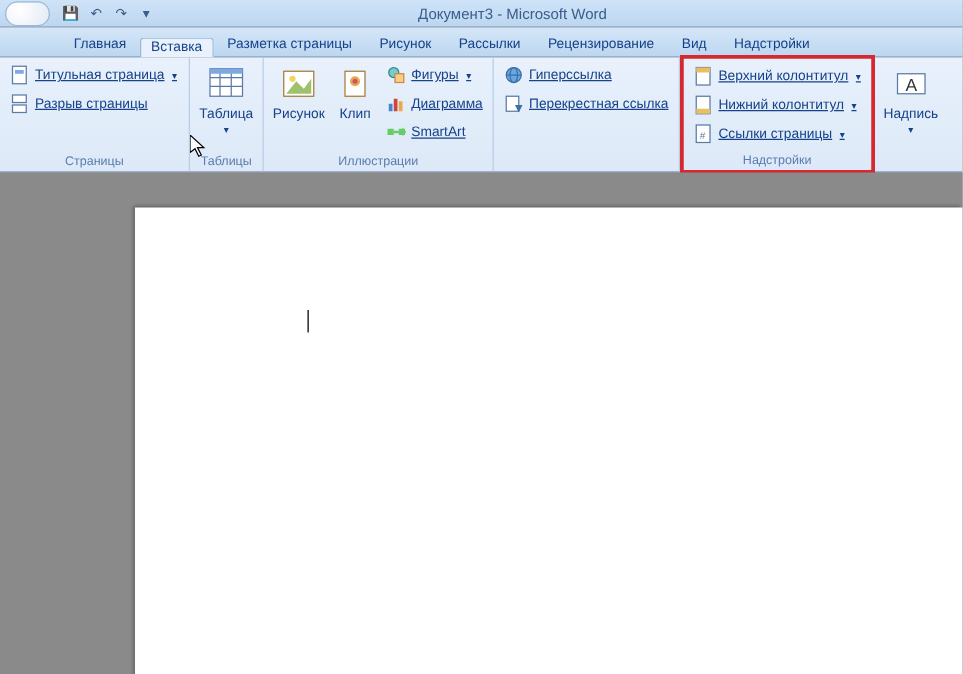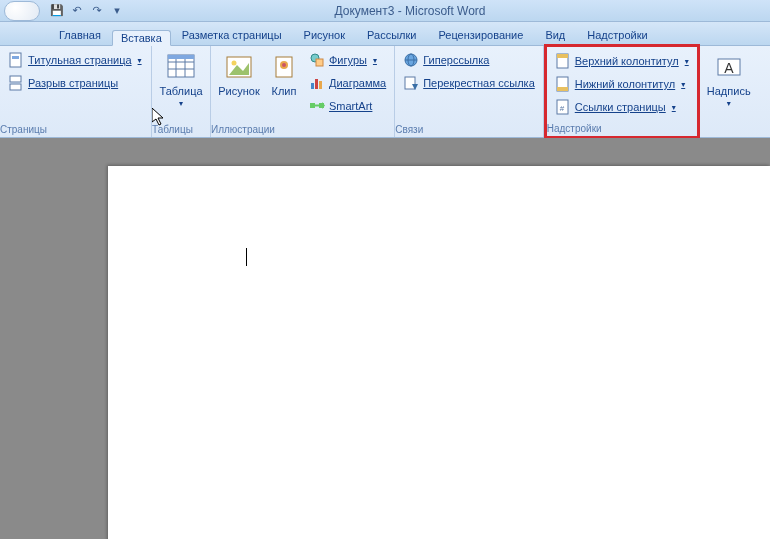--- a/index.html
+++ b/index.html
@@ -9,21 +9,21 @@
   .qat { display: flex; align-items: center; gap: 6px; padding: 0 6px; }
   .qat .ic { width: 14px; height: 14px; display: inline-flex; align-items: center; justify-content: center; color: #3b5c8c; font-size: 11px; }
   .title { flex: 1; text-align: center; color: #3b5c8c; font-size: 12px; }
   .tabs { height: 24px; background: linear-gradient(#d5e6f8,#bcd7f0); display: flex; align-items: flex-end; padding-left: 48px; border-bottom: 1px solid #9db9d8; }
   .tab { padding: 4px 11px; font-size: 11px; color: #15428b; cursor: pointer; }
   .tab.active { background: #e8f1fc; border: 1px solid #9db9d8; border-bottom: 1px solid #e8f1fc; border-radius: 3px 3px 0 0; margin-bottom: -1px; }
   .hl-tab { border: 3px solid #d6282f; border-radius: 2px; padding: 1px 8px; }
   .ribbon { height: 92px; background: linear-gradient(#e8f1fc,#dde9f8); display: flex; border-bottom: 1px solid #9db9d8; }
   .group { border-right: 1px solid #b9cde6; display: flex; flex-direction: column; justify-content: space-between; }
   .group-body { flex: 1; display: flex; align-items: flex-start; padding: 3px 4px; gap: 2px; }
-  .group-label { font-size: 10px; color: #5a7cae; padding: 1px 0 2px; }
+  .group-label { text-align: center; font-size: 10px; color: #5a7cae; padding: 1px 0 2px; }
   .vstack { display: flex; flex-direction: column; gap: 1px; }
   .btn-sm { display: flex; align-items: center; gap: 4px; font-size: 11px; color: #15428b; padding: 1px 4px; white-space: nowrap; height: 22px; cursor: pointer; text-decoration: underline; }
   .btn-lg { display: flex; flex-direction: column; align-items: center; justify-content: flex-start; font-size: 11px; color: #15428b; padding: 2px 4px; width: 50px; cursor: pointer; text-align: center; gap: 2px; }
   .ic16 { width: 16px; height: 16px; display: inline-flex; align-items: center; justify-content: center; }
   .ic32 { width: 32px; height: 32px; display: inline-flex; align-items: center; justify-content: center; }
   .drop::after { content: "▾"; font-size: 8px; color: #15428b; margin-left: 2px; }
   .hl-group { border: 3px solid #d6282f; margin: -2px 0; }
   .doc-area { position: absolute; top: 138px; left: 0; right: 0; bottom: 0; background: #8a8a8a; }
   .page { position: absolute; left: 108px; top: 28px; right: 0; bottom: -100px; background: #fff; box-shadow: -1px -1px 3px rgba(0,0,0,0.3); }
   .cursor-caret { position: absolute; left: 138px; top: 82px; width: 1px; height: 18px; background: #000; }
@@ -179,21 +179,20 @@
         <span class="ic16">
               <svg width="16" height="16">
                 <rect x="2" y="2" width="10" height="12" fill="#fff" stroke="#5c7aa6"></rect>
                 <polygon points="9,9 15,9 12,15" fill="#3b6fa6"></polygon>
               </svg>
             </span>
         <span>Перекрестная ссылка</span>
       </div>
     </div>
       </div>
-    <div class="group-label">Связи</div>
   </div>
 
   <div class="group hl-group">
     <div class="group-body">
         <div class="vstack">
       <div class="btn-sm drop">
         <span class="ic16">
               <svg width="16" height="16">
                 <rect x="2" y="1" width="11" height="14" fill="#fff" stroke="#5c7aa6"></rect>
                 <rect x="2" y="1" width="11" height="4" fill="#e8c060"></rect>

